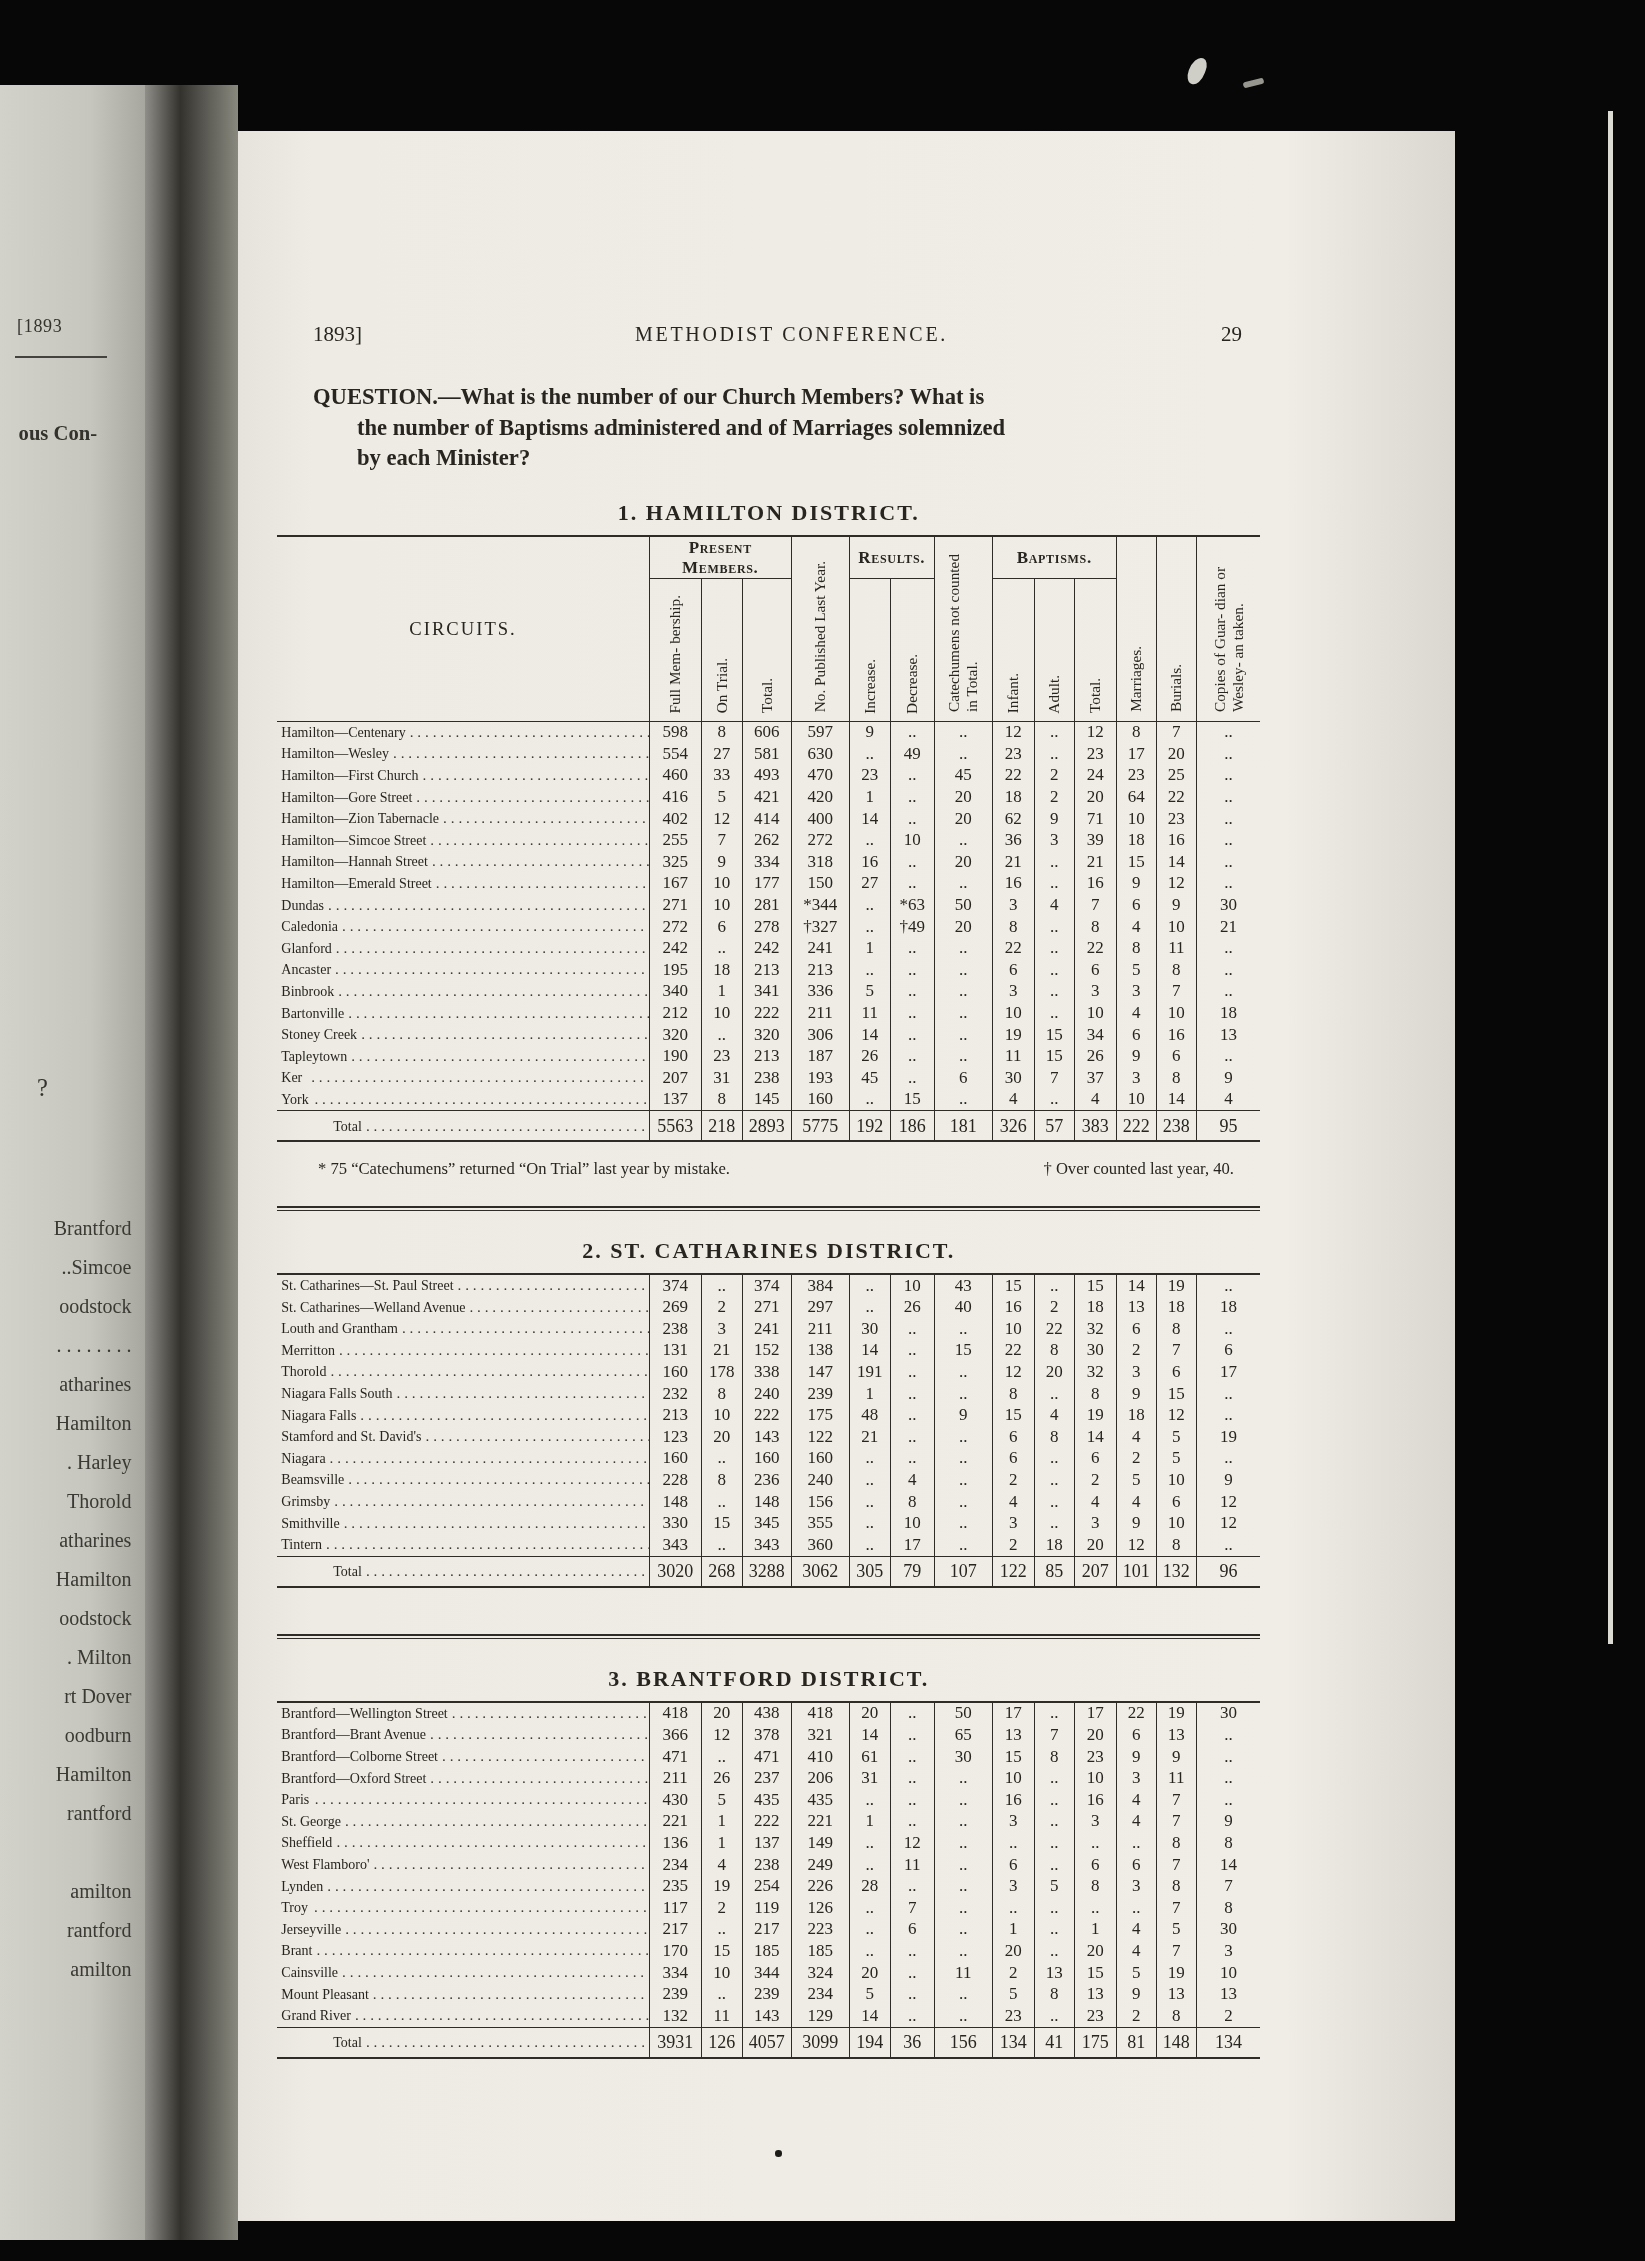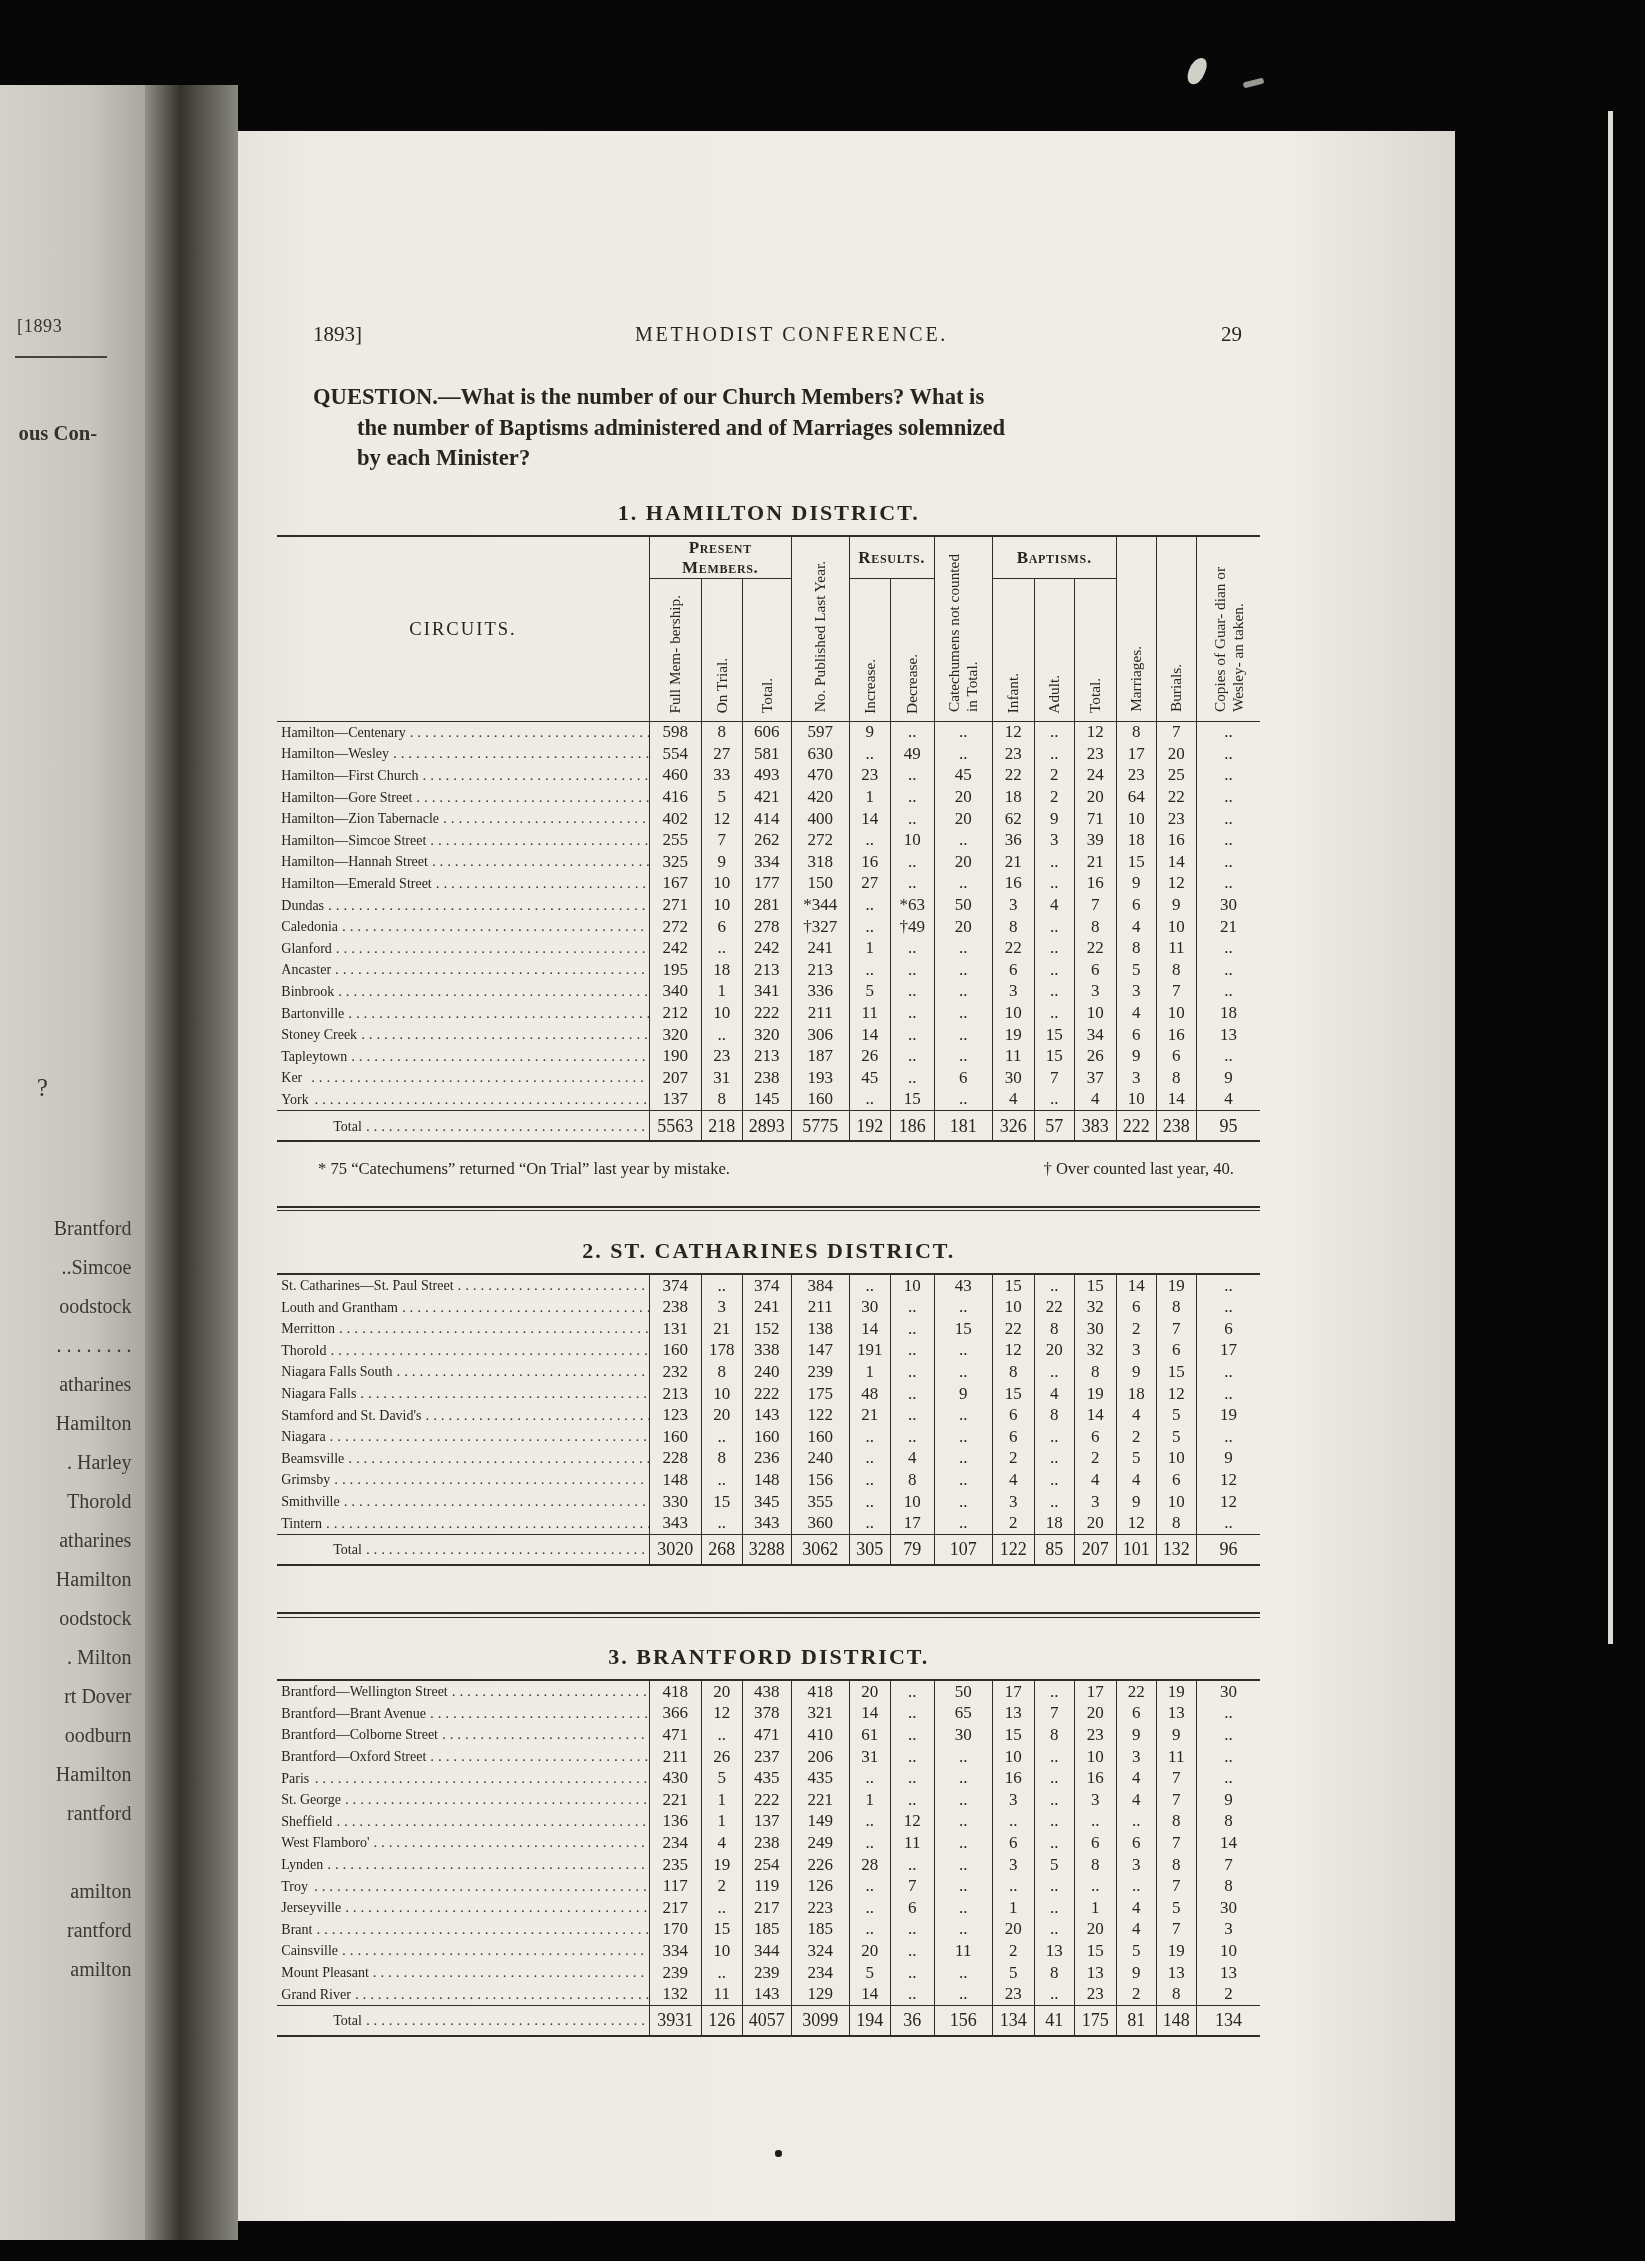--- a/index.html
+++ b/index.html
@@ -603,20 +603,41 @@
               <td>15</td>
               <td>..</td>
               <td>15</td>
               <td>14</td>
               <td>19</td>
               <td>..</td>
             </tr>
             <tr>
               <td class="circuit">
                 <div class="crow">
+                  <span class="cname">St. Catharines—Welland Avenue</span>
+                  <span class="dots"></span>
+                </div>
+              </td>
+              <td>269</td>
+              <td>2</td>
+              <td>271</td>
+              <td>297</td>
+              <td>..</td>
+              <td>26</td>
+              <td>40</td>
+              <td>16</td>
+              <td>2</td>
+              <td>18</td>
+              <td>13</td>
+              <td>18</td>
+              <td>18</td>
+            </tr>
+            <tr>
+              <td class="circuit">
+                <div class="crow">
                   <span class="cname">Louth and Grantham</span>
                   <span class="dots"></span>
                 </div>
               </td>
               <td>238</td>
               <td>3</td>
               <td>241</td>
               <td>211</td>
               <td>30</td>
               <td>..</td>

